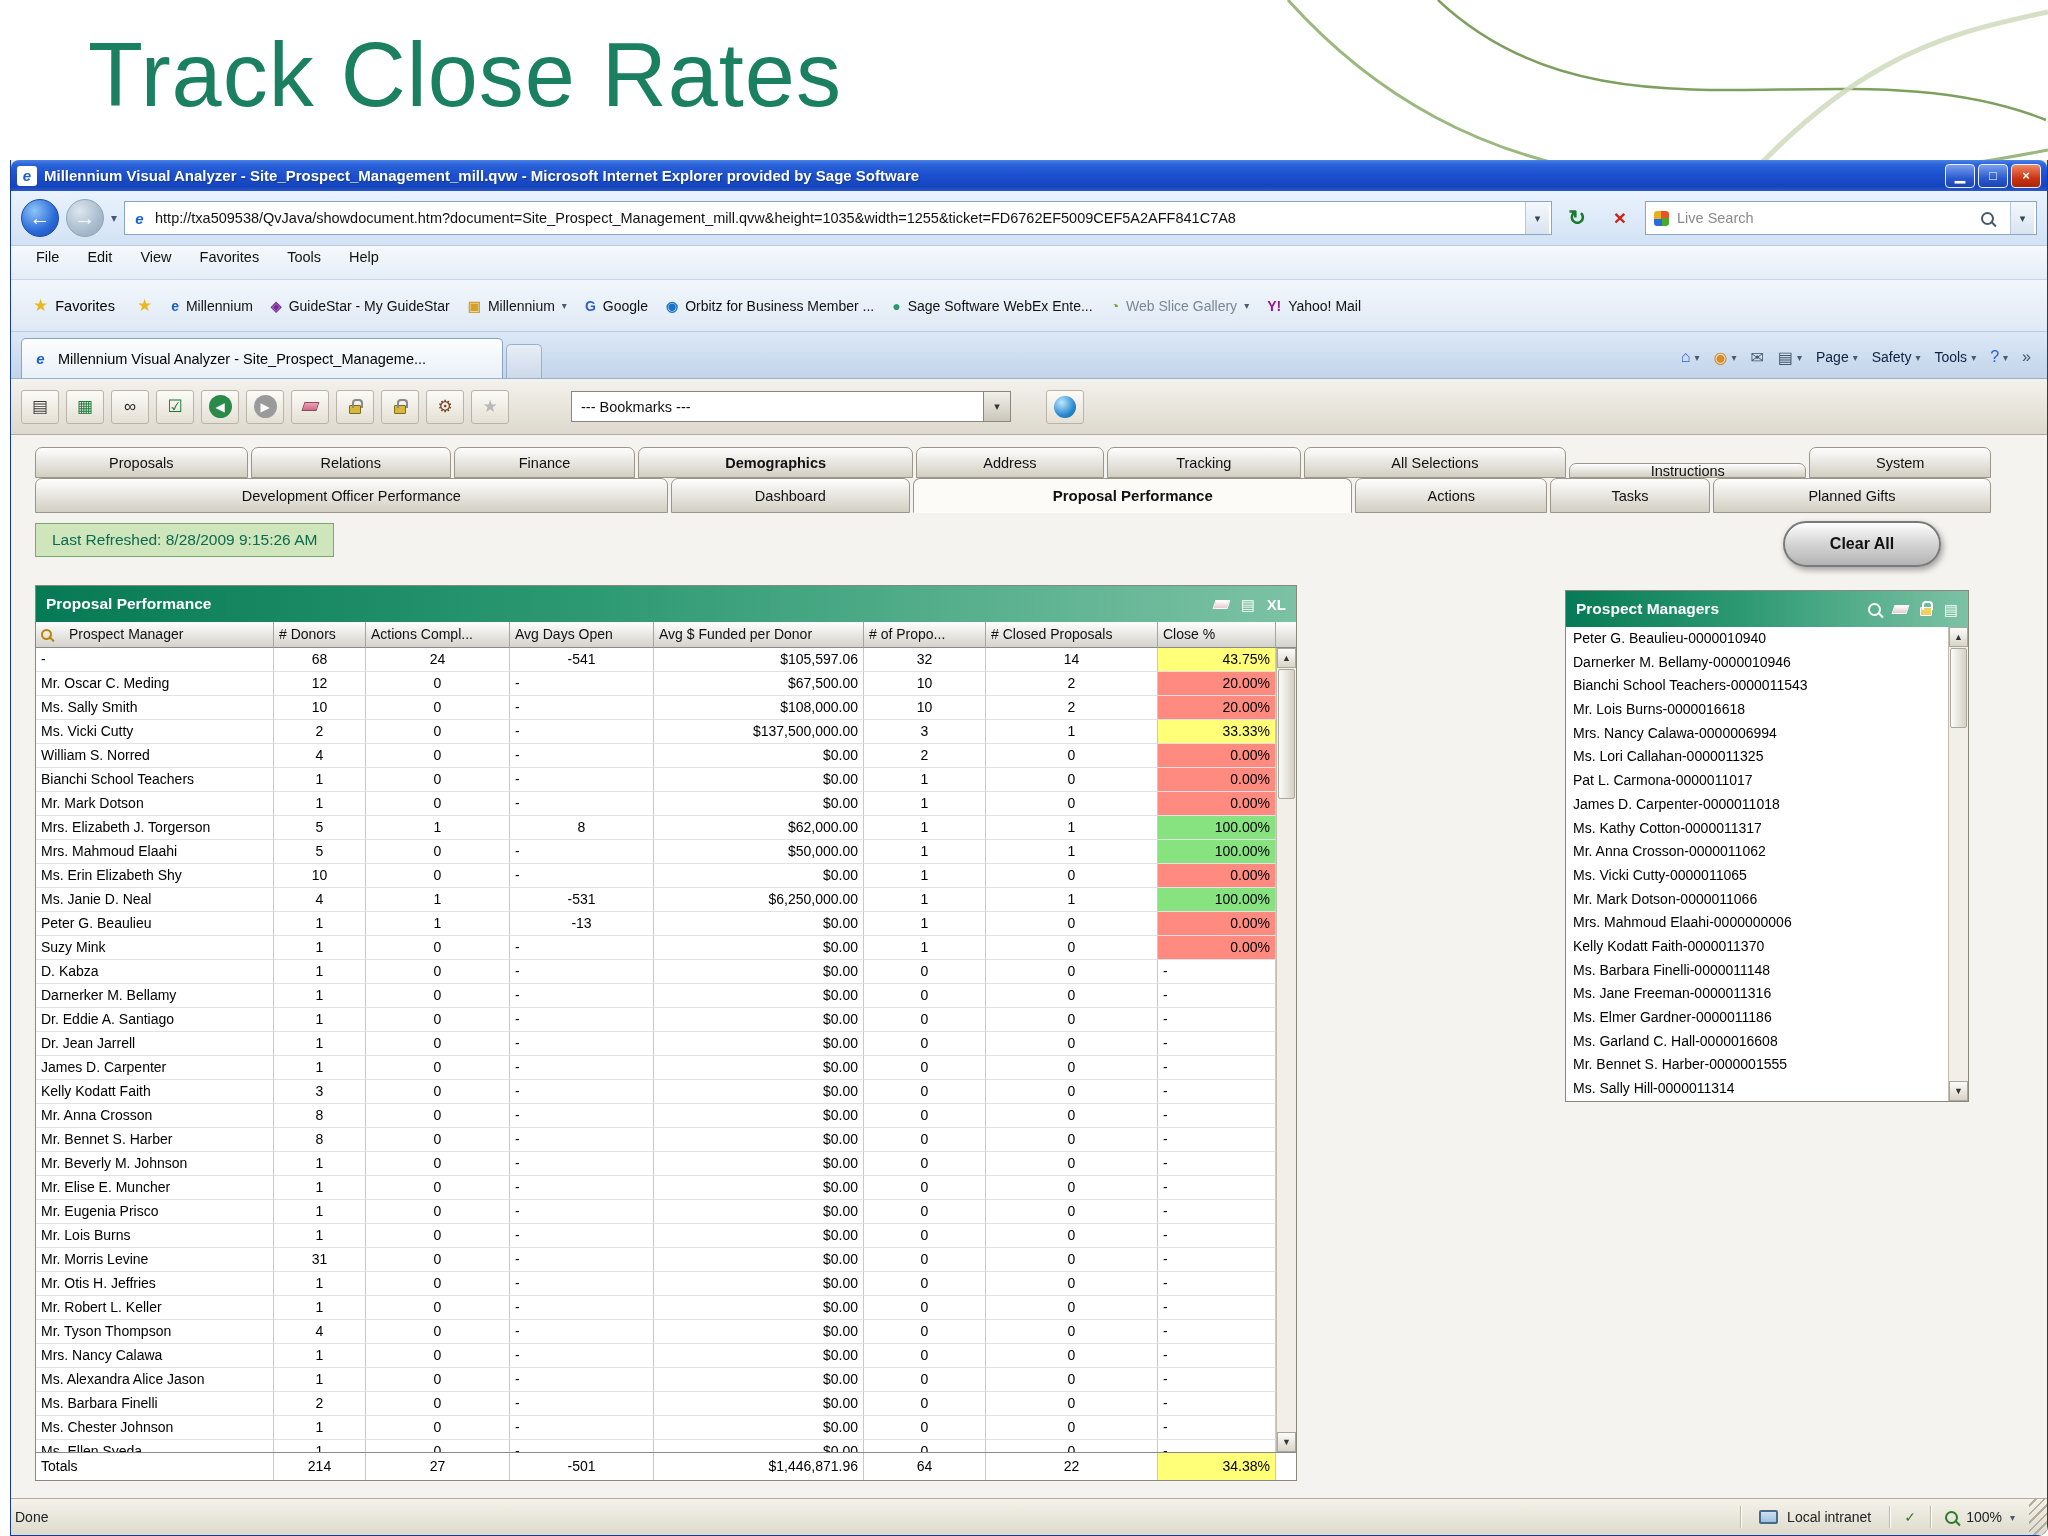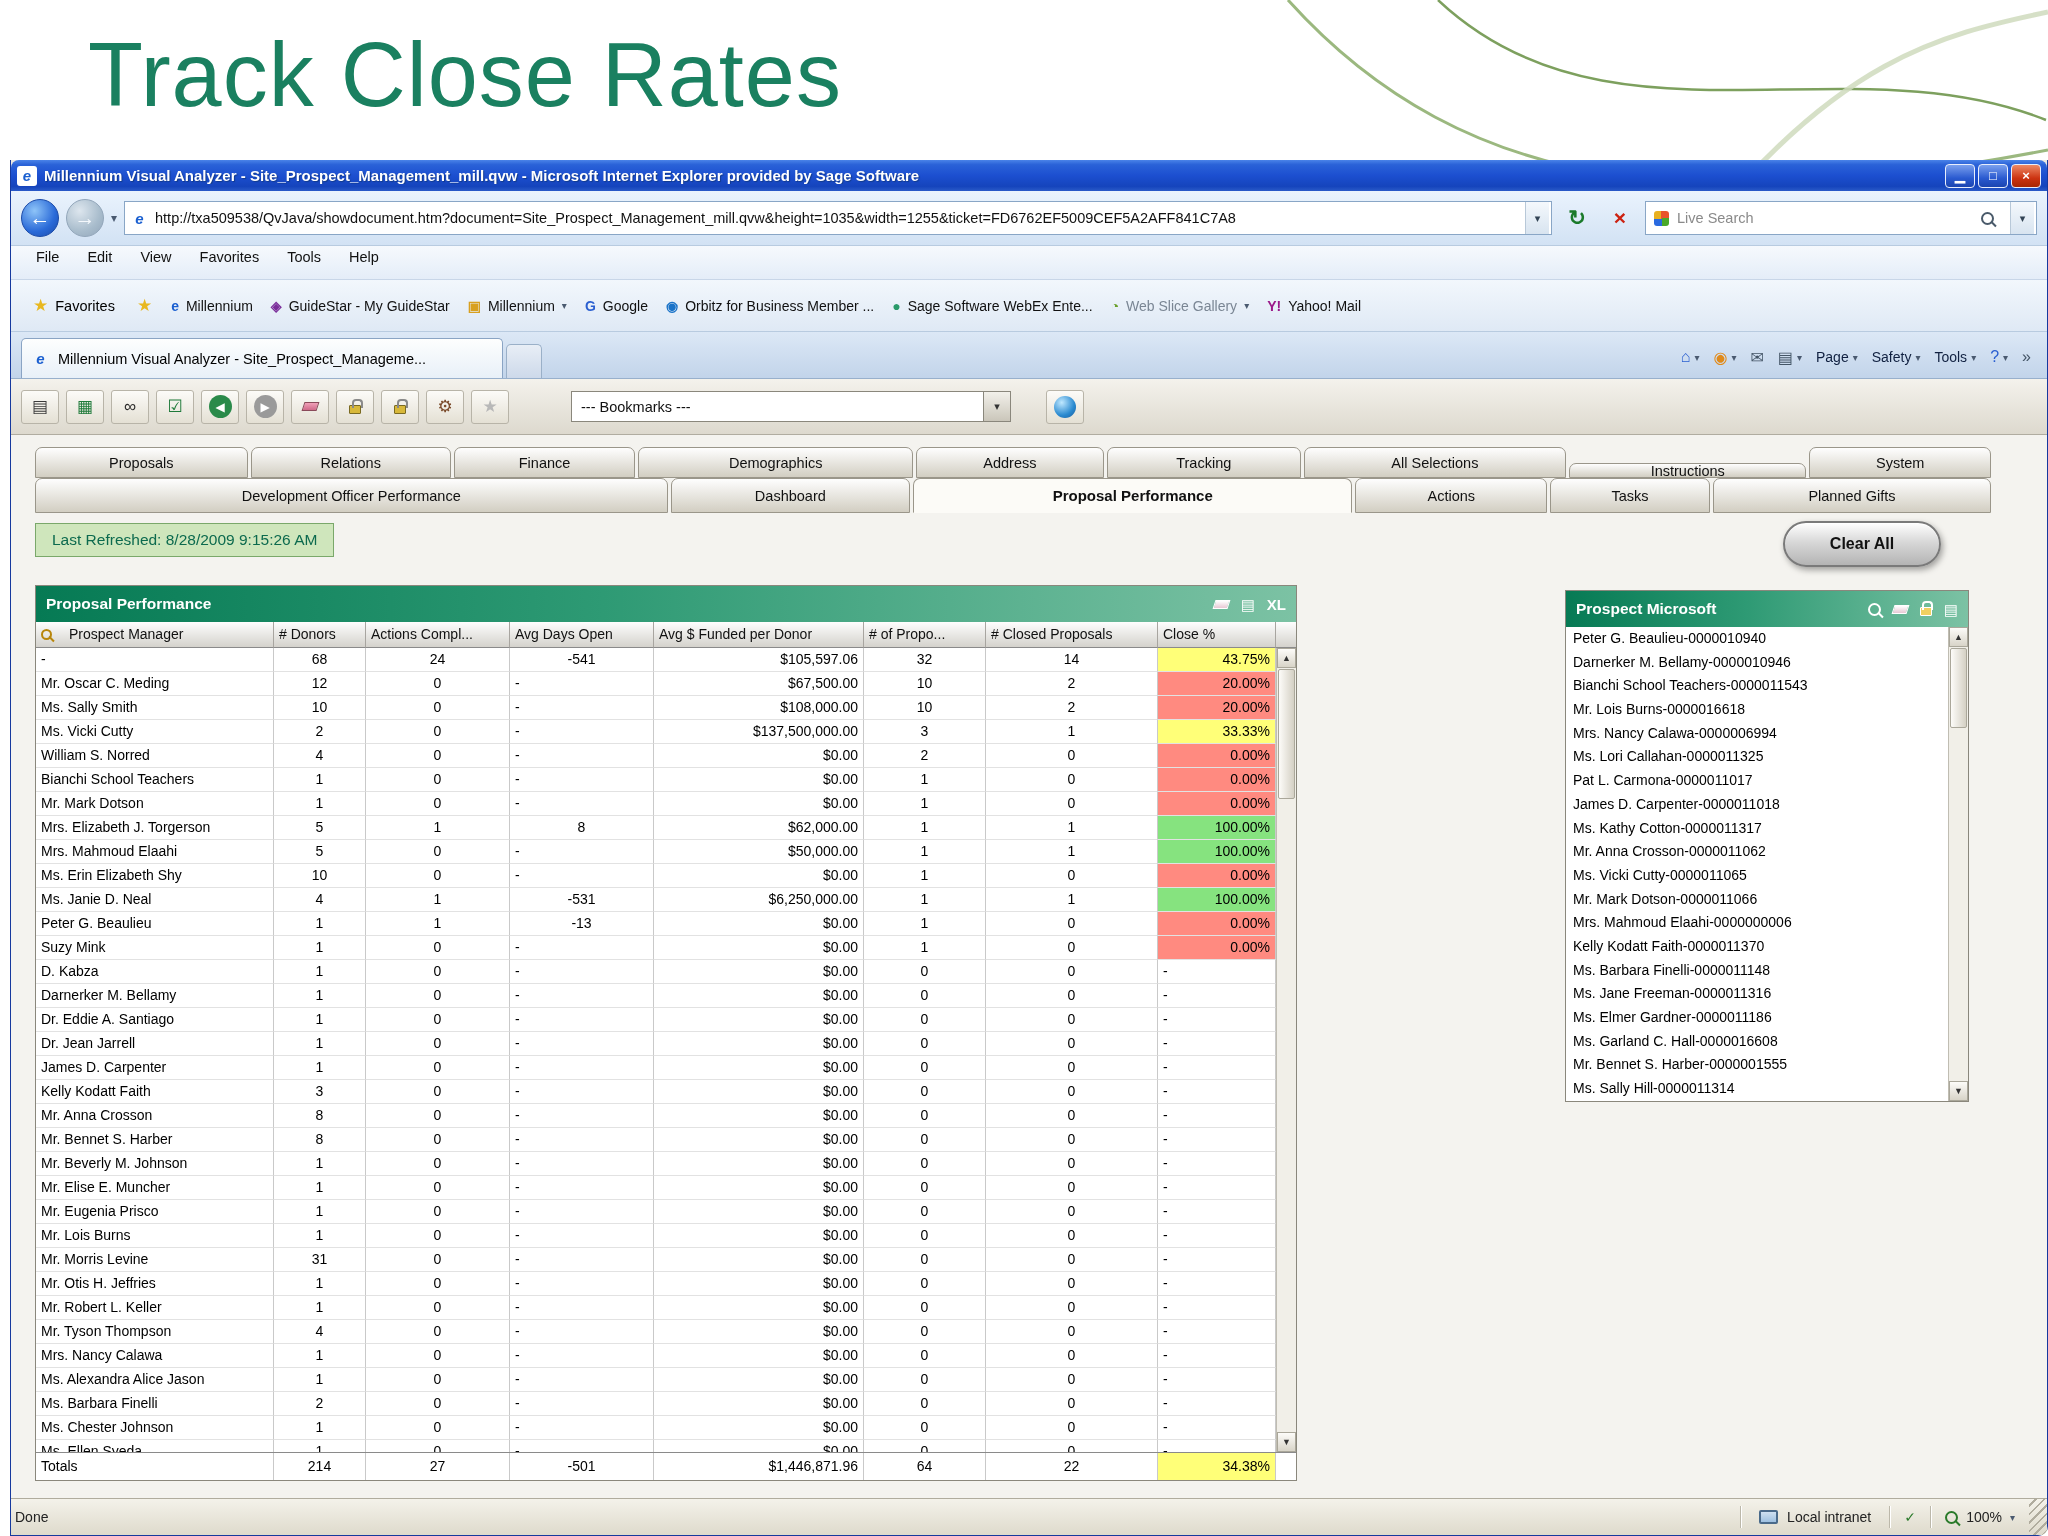--- a/index.html
+++ b/index.html
@@ -315,21 +315,21 @@
       <span class="qvbtn" style="margin-left:28px">
           <span class="orb"></span>
         </span>
     </div>
 
     <div class="sheet">
       <div class="tabs1">
           <div class="qtab" style="flex: 160 1 0px;">Proposals</div>
           <div class="qtab" style="flex: 150 1 0px;">Relations</div>
           <div class="qtab" style="flex: 135 1 0px;">Finance</div>
-          <div class="qtab" style="flex: 210 1 0px;">Demographics</div>
+          <div class="qtab" style="flex: 210 1 0px; font-weight: bold;">Demographics</div>
           <div class="qtab" style="flex: 140 1 0px;">Address</div>
           <div class="qtab" style="flex: 145 1 0px;">Tracking</div>
           <div class="qtab" style="flex: 200 1 0px;">All Selections</div>
           <div class="qtab" style="flex: 180 1 0px; margin-top: 16px;">Instructions</div>
           <div class="qtab" style="flex: 135 1 0px;">System</div>
         </div>
       <div class="tabs2">
           <div class="qtab" style="flex: 480 1 0px;">Development Officer Performance</div>
           <div class="qtab" style="flex: 175 1 0px;">Dashboard</div>
           <div class="qtab active" style="flex: 330 1 0px;">Proposal Performance</div>
@@ -741,21 +741,21 @@
             <div class="tcell c-right">$1,446,871.96</div>
             <div class="tcell c-mid">64</div>
             <div class="tcell c-mid">22</div>
             <div class="tcell c-right" style="background: rgb(255, 255, 120);">34.38%</div>
             <div class="tcell filler"></div>
           </div>
       </div>
 
       <div class="mgrpanel">
         <div class="cap">
-          <span class="cap-title">Prospect Microsoft</span>
+          <span class="cap-title">Prospect Managers</span>
           <span class="cap-icons">
               <span class="cap-ico">
                 <span class="ico-mag"></span>
               </span>
               <span class="cap-ico">
                 <span class="ico-eraser"></span>
               </span>
               <span class="cap-ico">
                 <span class="ico-lock"></span>
               </span>

